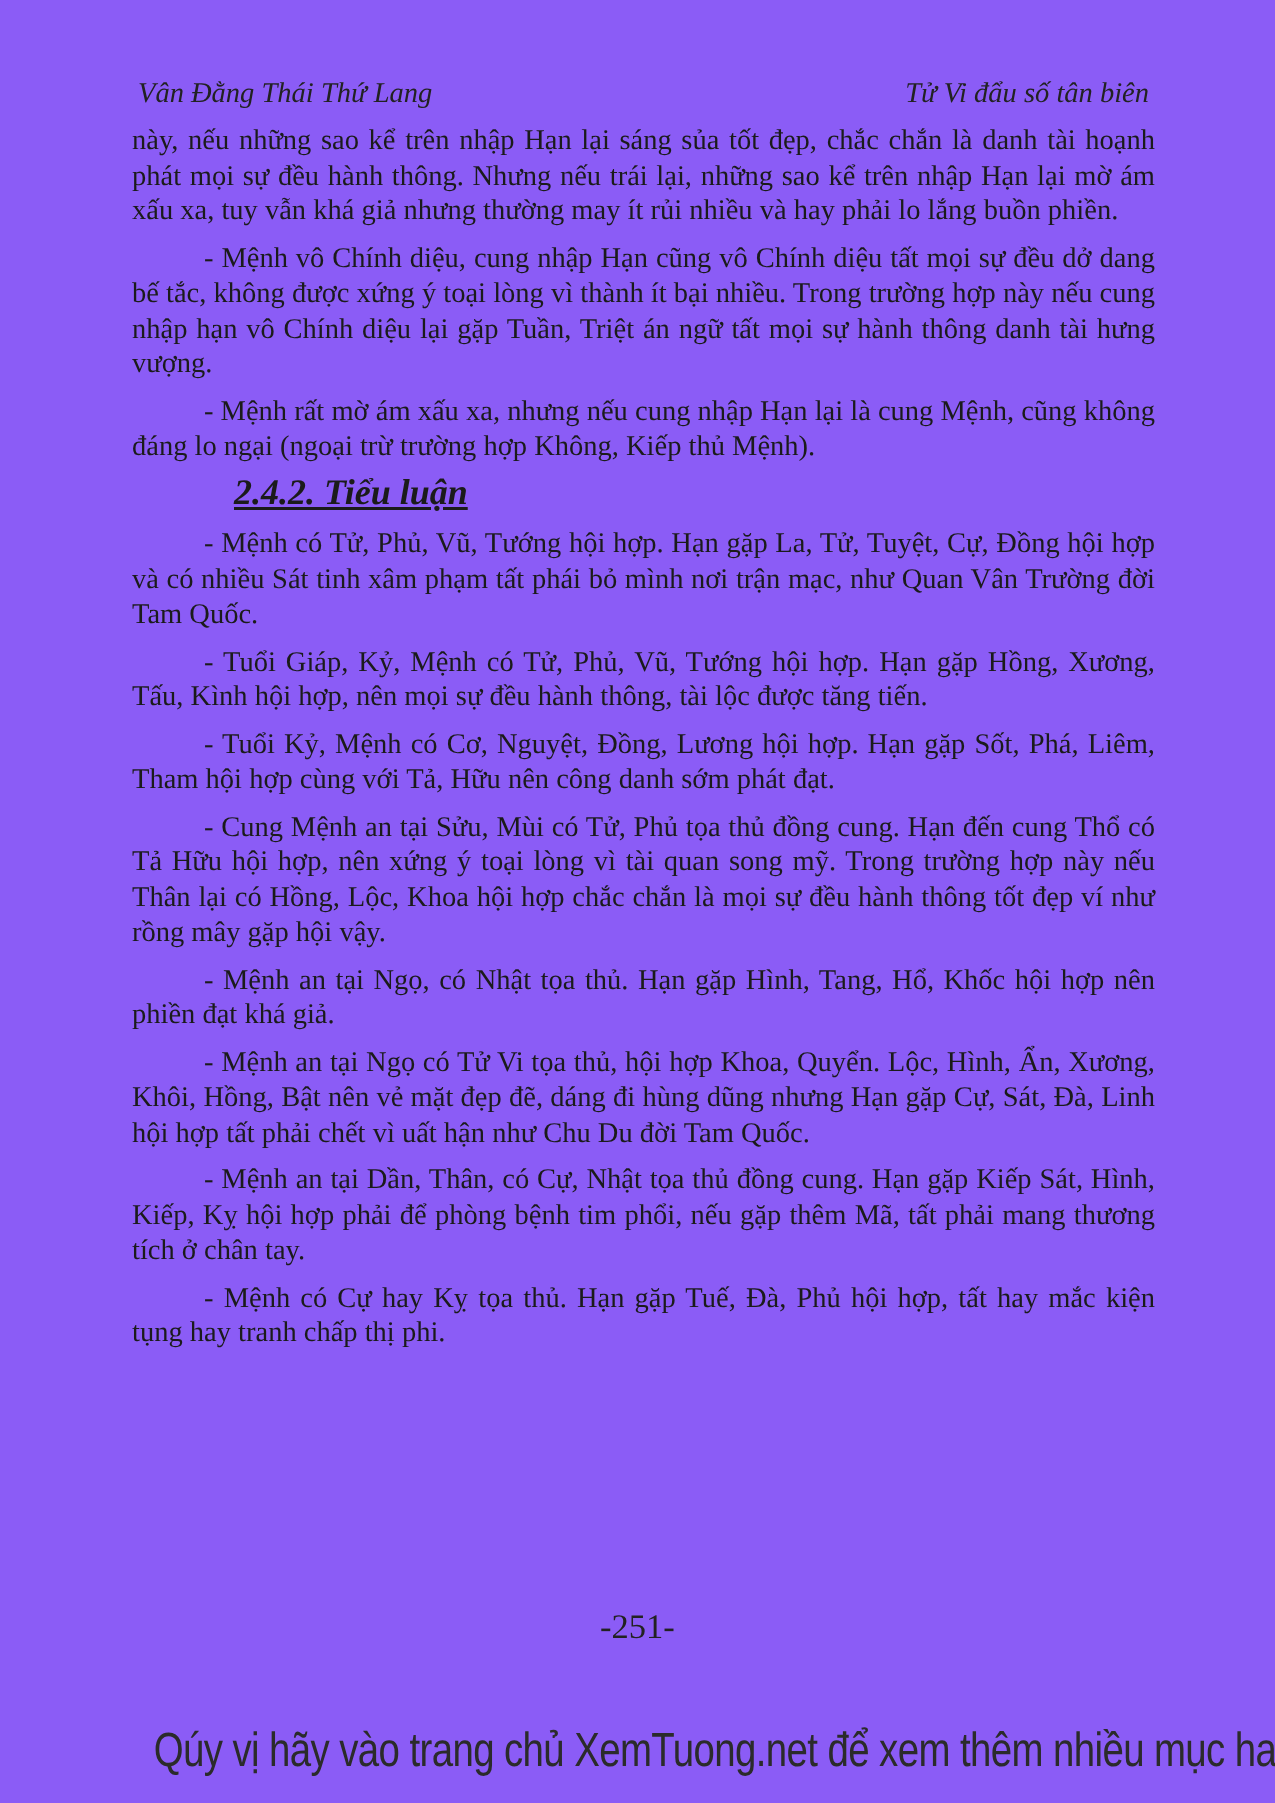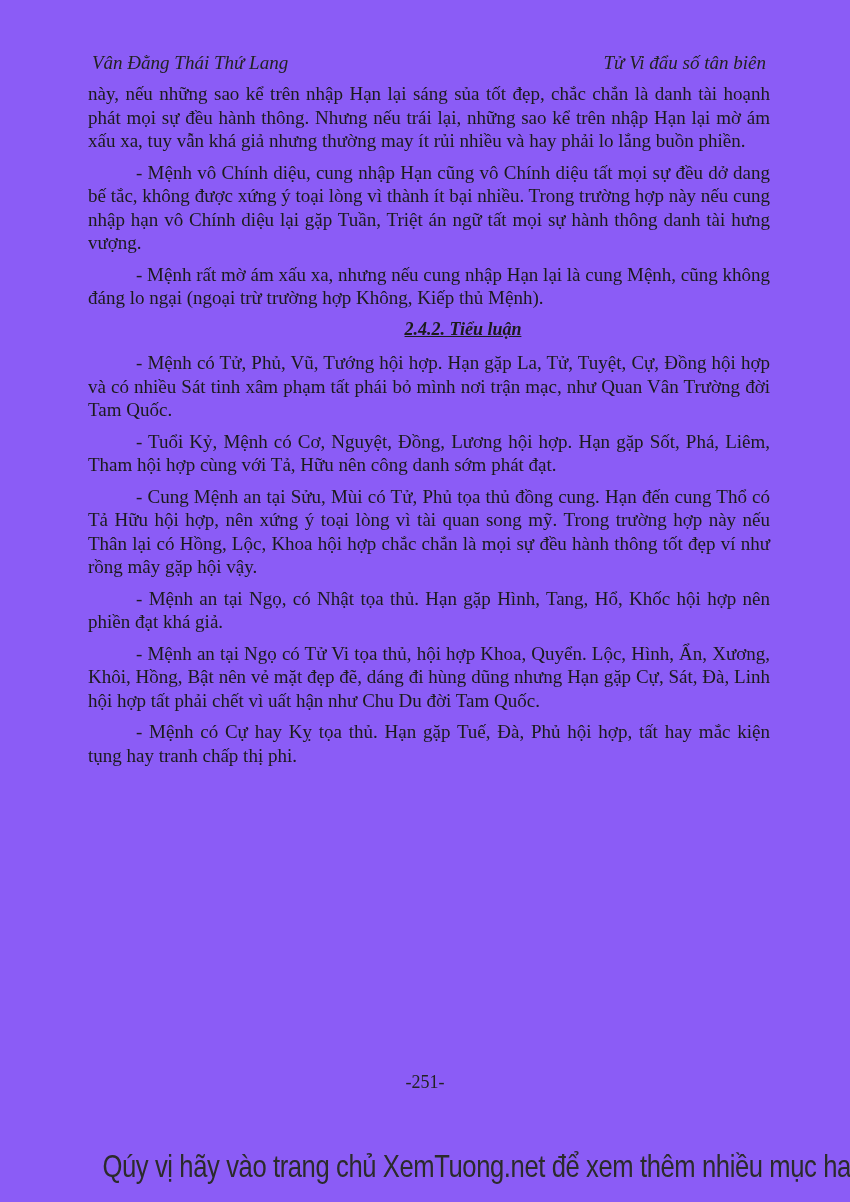--- a/index.html
+++ b/index.html
@@ -30,42 +30,42 @@
     left: 88px;
     width: 682px;
     text-align: justify;
     font-size: 19px;
     line-height: 23.5px;
     z-index: 1;
   }
   .content p { margin: 0 0 8px 0; text-indent: 48px; }
   .content p.noindent { text-indent: 0; }
   .section-heading {
-    font-size: 18px;
+    font-size: 24px;
     font-style: italic;
     font-weight: bold;
     text-decoration: underline;
     margin: 6px 0 10px 68px;
-    text-align: center;
+    text-align: left;
   }
   .watermark {
     position: absolute;
     top: 528px;
     left: 58px;
     z-index: 2;
     pointer-events: none;
     opacity: 0.9;
   }
   .page-number {
     position: absolute;
     top: 1072px;
     left: 0;
     width: 100%;
     text-align: center;
-    font-size: 18px;
+    font-size: 23px;
     color: #222;
     z-index: 1;
   }
   .footer-banner {
     position: absolute;
     top: 1148px;
     left: 0;
     width: 100%;
     text-align: center;
     z-index: 3;
@@ -93,24 +93,26 @@
   </div>
 
   <div class="content">
     <p class="noindent">này, nếu những sao kể trên nhập Hạn lại sáng sủa tốt đẹp, chắc chắn là danh tài hoạnh phát mọi sự đều hành thông. Nhưng nếu trái lại, những sao kể trên nhập Hạn lại mờ ám xấu xa, tuy vẫn khá giả nhưng thường may ít rủi nhiều và hay phải lo lắng buồn phiền.</p>
     <p>- Mệnh vô Chính diệu, cung nhập Hạn cũng vô Chính diệu tất mọi sự đều dở dang bế tắc, không được xứng ý toại lòng vì thành ít bại nhiều. Trong trường hợp này nếu cung nhập hạn vô Chính diệu lại gặp Tuần, Triệt án ngữ tất mọi sự hành thông danh tài hưng vượng.</p>
     <p>- Mệnh rất mờ ám xấu xa, nhưng nếu cung nhập Hạn lại là cung Mệnh, cũng không đáng lo ngại (ngoại trừ trường hợp Không, Kiếp thủ Mệnh).</p>
 
     <h3 class="section-heading">2.4.2. Tiểu luận</h3>
 
     <p>- Mệnh có Tử, Phủ, Vũ, Tướng hội hợp. Hạn gặp La, Tử, Tuyệt, Cự, Đồng hội hợp và có nhiều Sát tinh xâm phạm tất phái bỏ mình nơi trận mạc, như Quan Vân Trường đời Tam Quốc.</p>
+    <p>- Tuổi Giáp, Kỷ, Mệnh có Tử, Phủ, Vũ, Tướng hội hợp. Hạn gặp Hồng, Xương, Tấu, Kình hội hợp, nên mọi sự đều hành thông, tài lộc được tăng tiến.</p>
     <p>- Tuổi Kỷ, Mệnh có Cơ, Nguyệt, Đồng, Lương hội hợp. Hạn gặp Sốt, Phá, Liêm, Tham hội hợp cùng với Tả, Hữu nên công danh sớm phát đạt.</p>
     <p>- Cung Mệnh an tại Sửu, Mùi có Tử, Phủ tọa thủ đồng cung. Hạn đến cung Thổ có Tả Hữu hội hợp, nên xứng ý toại lòng vì tài quan song mỹ. Trong trường hợp này nếu Thân lại có Hồng, Lộc, Khoa hội hợp chắc chắn là mọi sự đều hành thông tốt đẹp ví như rồng mây gặp hội vậy.</p>
     <p>- Mệnh an tại Ngọ, có Nhật tọa thủ. Hạn gặp Hình, Tang, Hổ, Khốc hội hợp nên phiền đạt khá giả.</p>
     <p>- Mệnh an tại Ngọ có Tử Vi tọa thủ, hội hợp Khoa, Quyển. Lộc, Hình, Ẩn, Xương, Khôi, Hồng, Bật nên vẻ mặt đẹp đẽ, dáng đi hùng dũng nhưng Hạn gặp Cự, Sát, Đà, Linh hội hợp tất phải chết vì uất hận như Chu Du đời Tam Quốc.</p>
+    <p>- Mệnh an tại Dần, Thân, có Cự, Nhật tọa thủ đồng cung. Hạn gặp Kiếp Sát, Hình, Kiếp, Kỵ hội hợp phải để phòng bệnh tim phổi, nếu gặp thêm Mã, tất phải mang thương tích ở chân tay.</p>
     <p>- Mệnh có Cự hay Kỵ tọa thủ. Hạn gặp Tuế, Đà, Phủ hội hợp, tất hay mắc kiện tụng hay tranh chấp thị phi.</p>
   </div>
 
 
   <div class="page-number">-251-</div>
 
   <div class="footer-banner">
     <span class="inner">Qúy vị hãy vào trang chủ XemTuong.net để xem thêm nhiều mục hay khác</span>
   </div>
 

